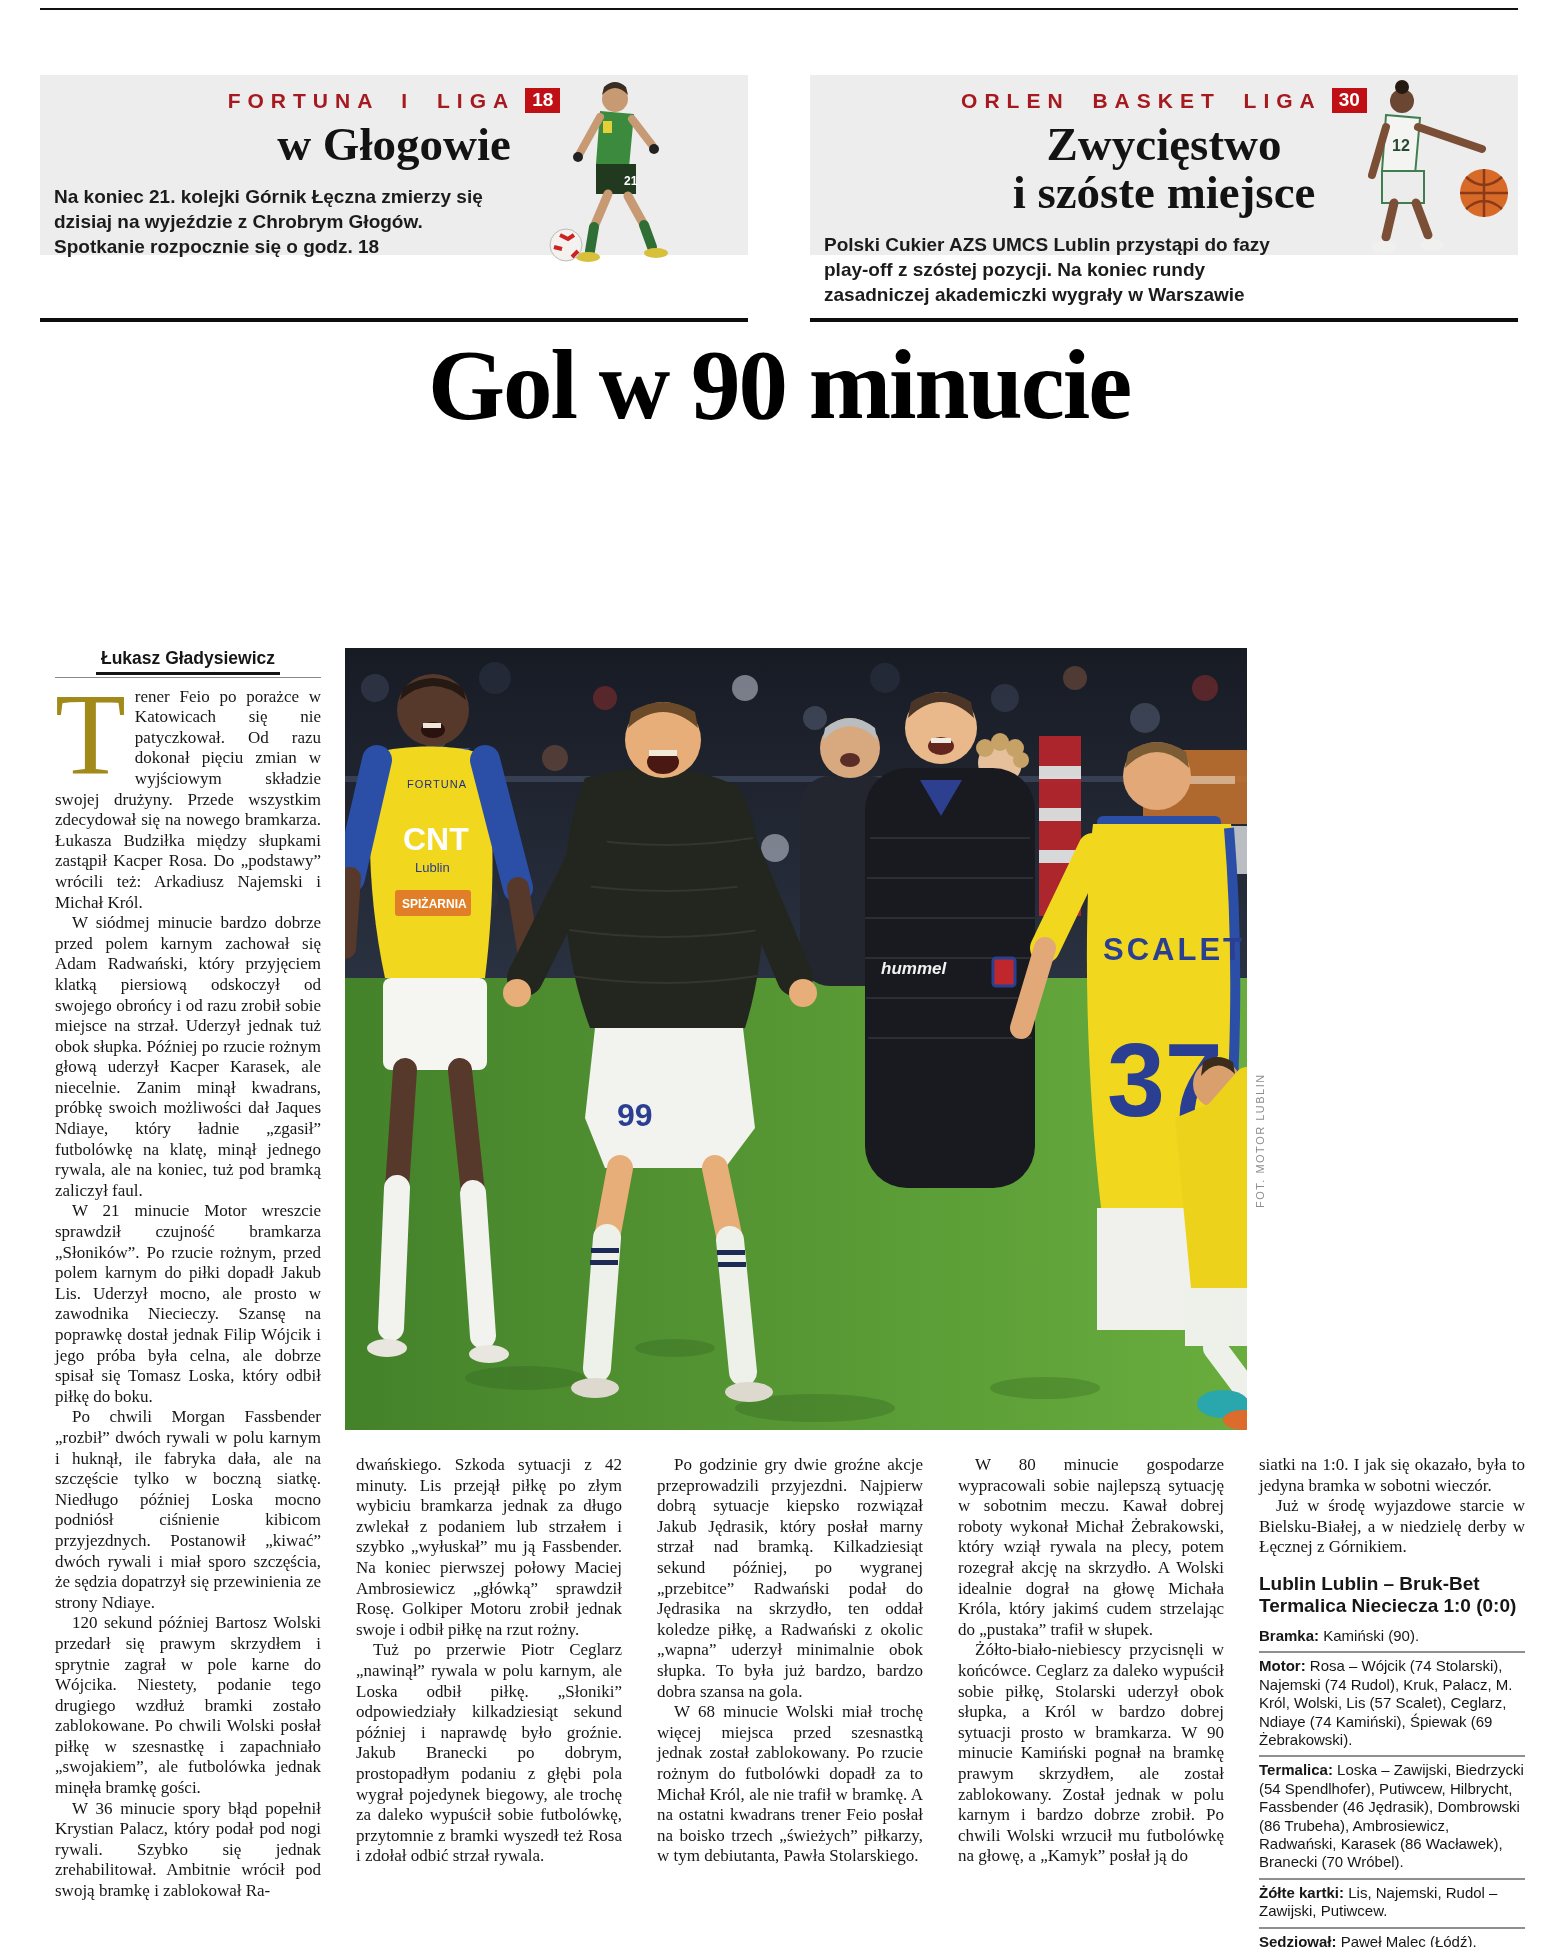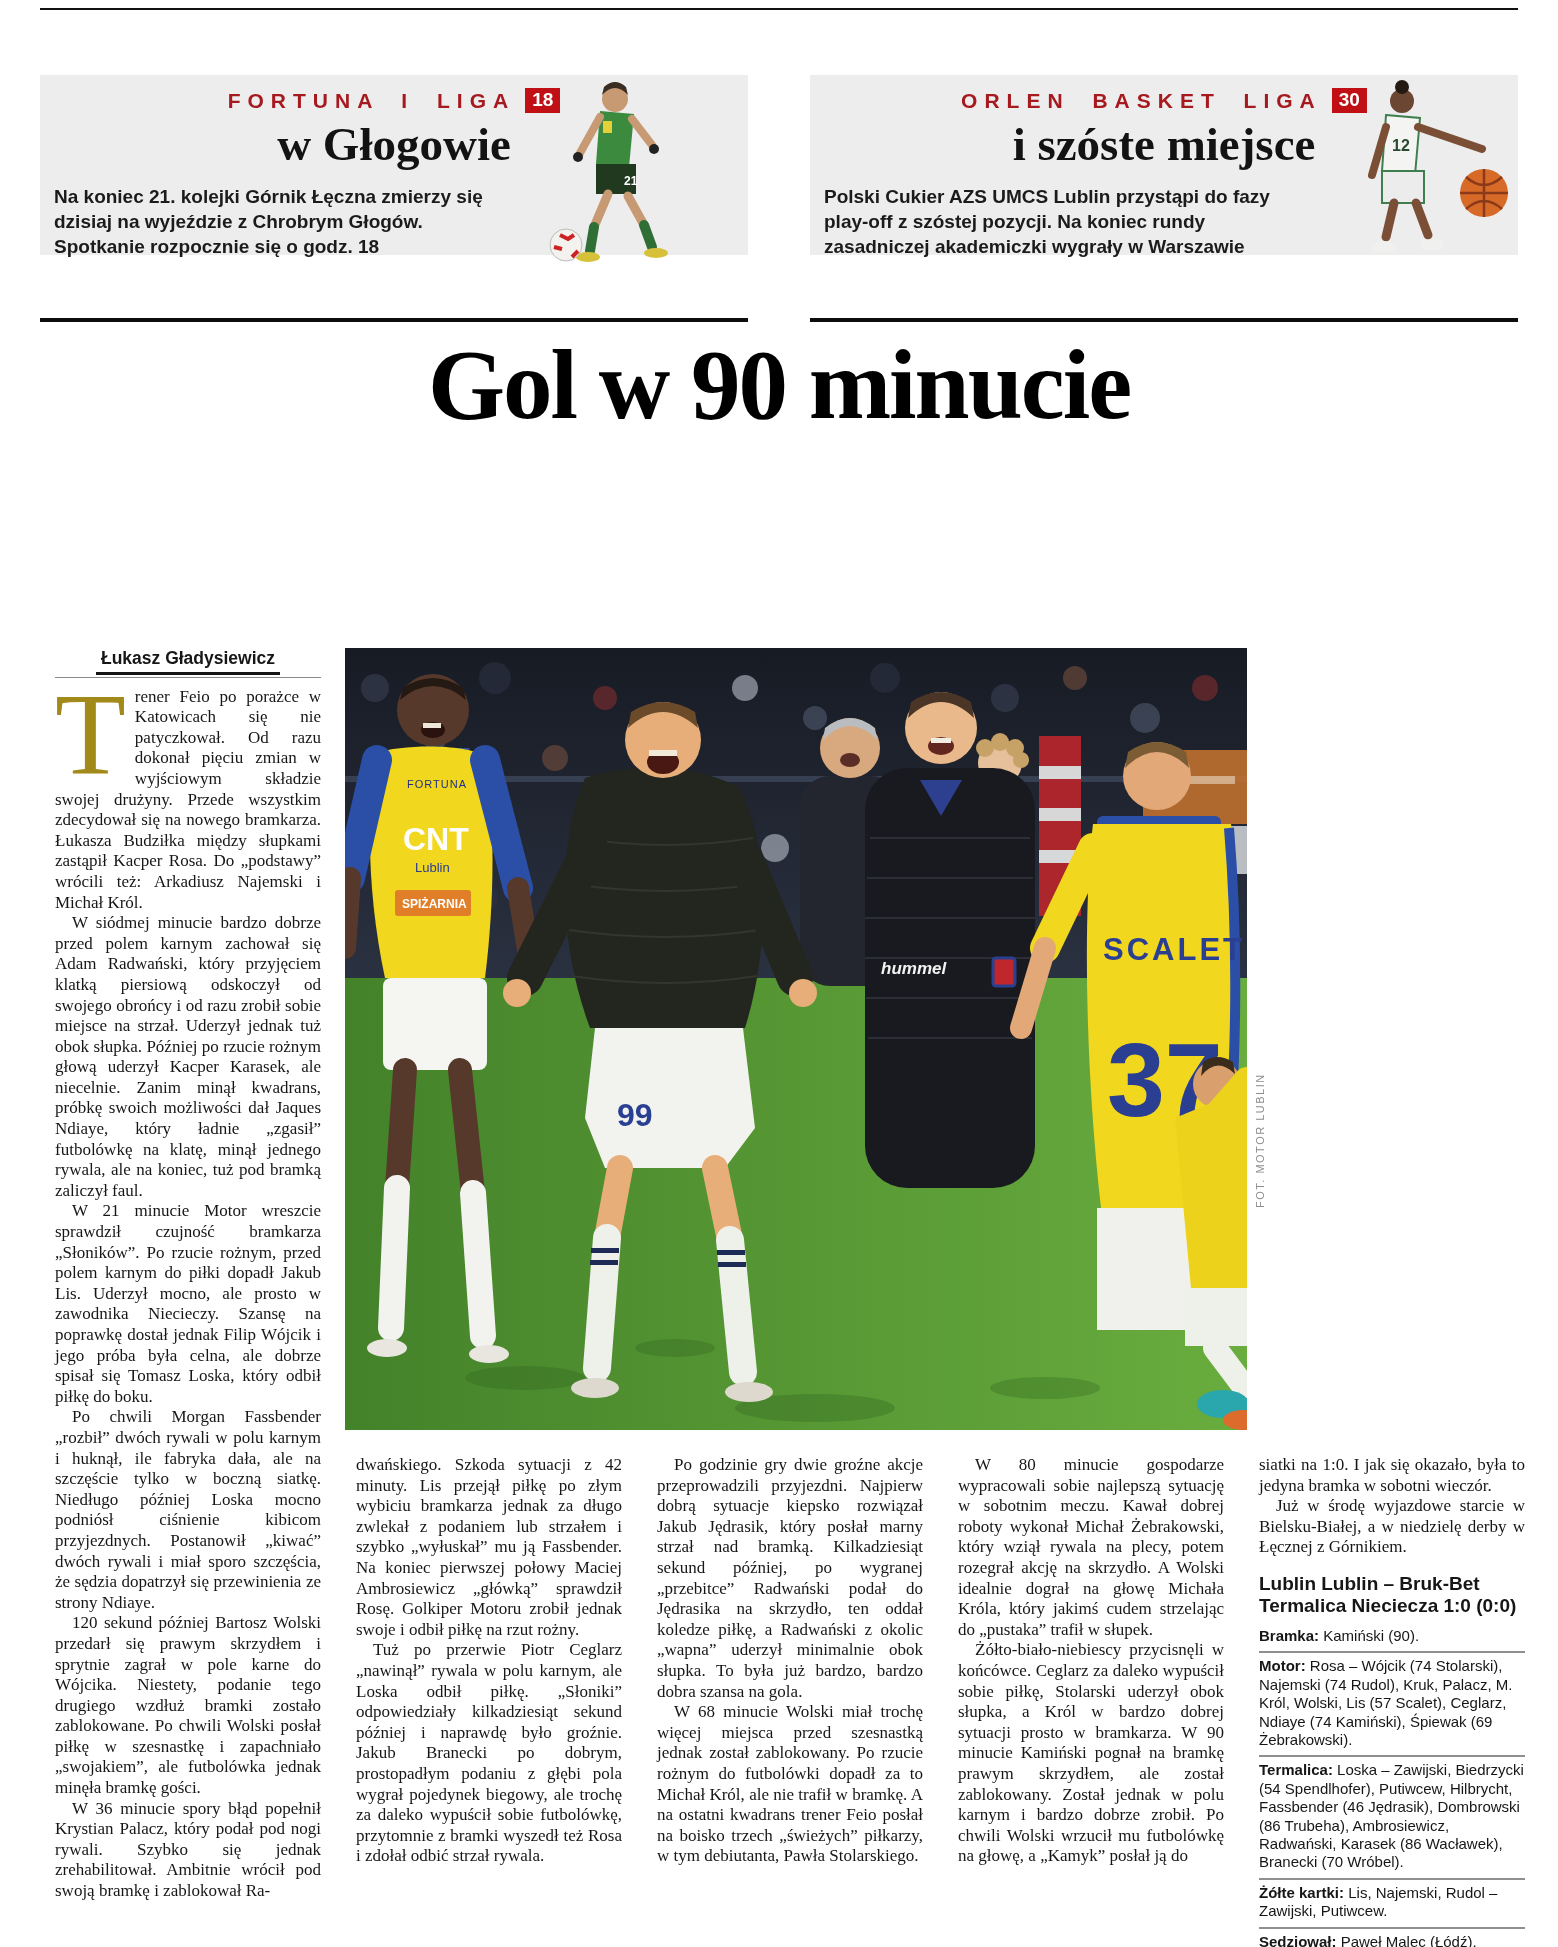--- a/index.html
+++ b/index.html
@@ -124,20 +124,21 @@
         <path d="M84,128 L96,160" stroke="#7a4f36" stroke-width="9" stroke-linecap="round"></path>
         <ellipse cx="52" cy="172" rx="12" ry="6" fill="#f0f0ee"></ellipse>
         <ellipse cx="100" cy="170" rx="12" ry="6" fill="#f0f0ee"></ellipse>
         <circle cx="152" cy="118" r="24" fill="#d86a28"></circle>
         <path d="M128,118 h48 M152,94 v48 M134,102 q18,16 36,0 M134,134 q18,-16 36,0" stroke="#8a3a18" stroke-width="2.5" fill="none"></path>
       </svg>
       <div class="teaser-kicker">
         <span>ORLEN BASKET LIGA</span><span class="badge">30</span>
       </div>
       <div class="teaser-title">
+        <div>Zwycięstwo</div>
         <div>i szóste miejsce</div>
       </div>
       <div class="teaser-body tb-right">Polski Cukier AZS UMCS Lublin przystąpi do fazy play-off z szóstej pozycji. Na koniec rundy zasadniczej akademiczki wygrały w Warszawie</div>
       <div class="teaser-rule"></div>
     </div>
   </div>
 
   <div class="mainhead">
     <div>Gol w 90 minucie</div>
   </div>

